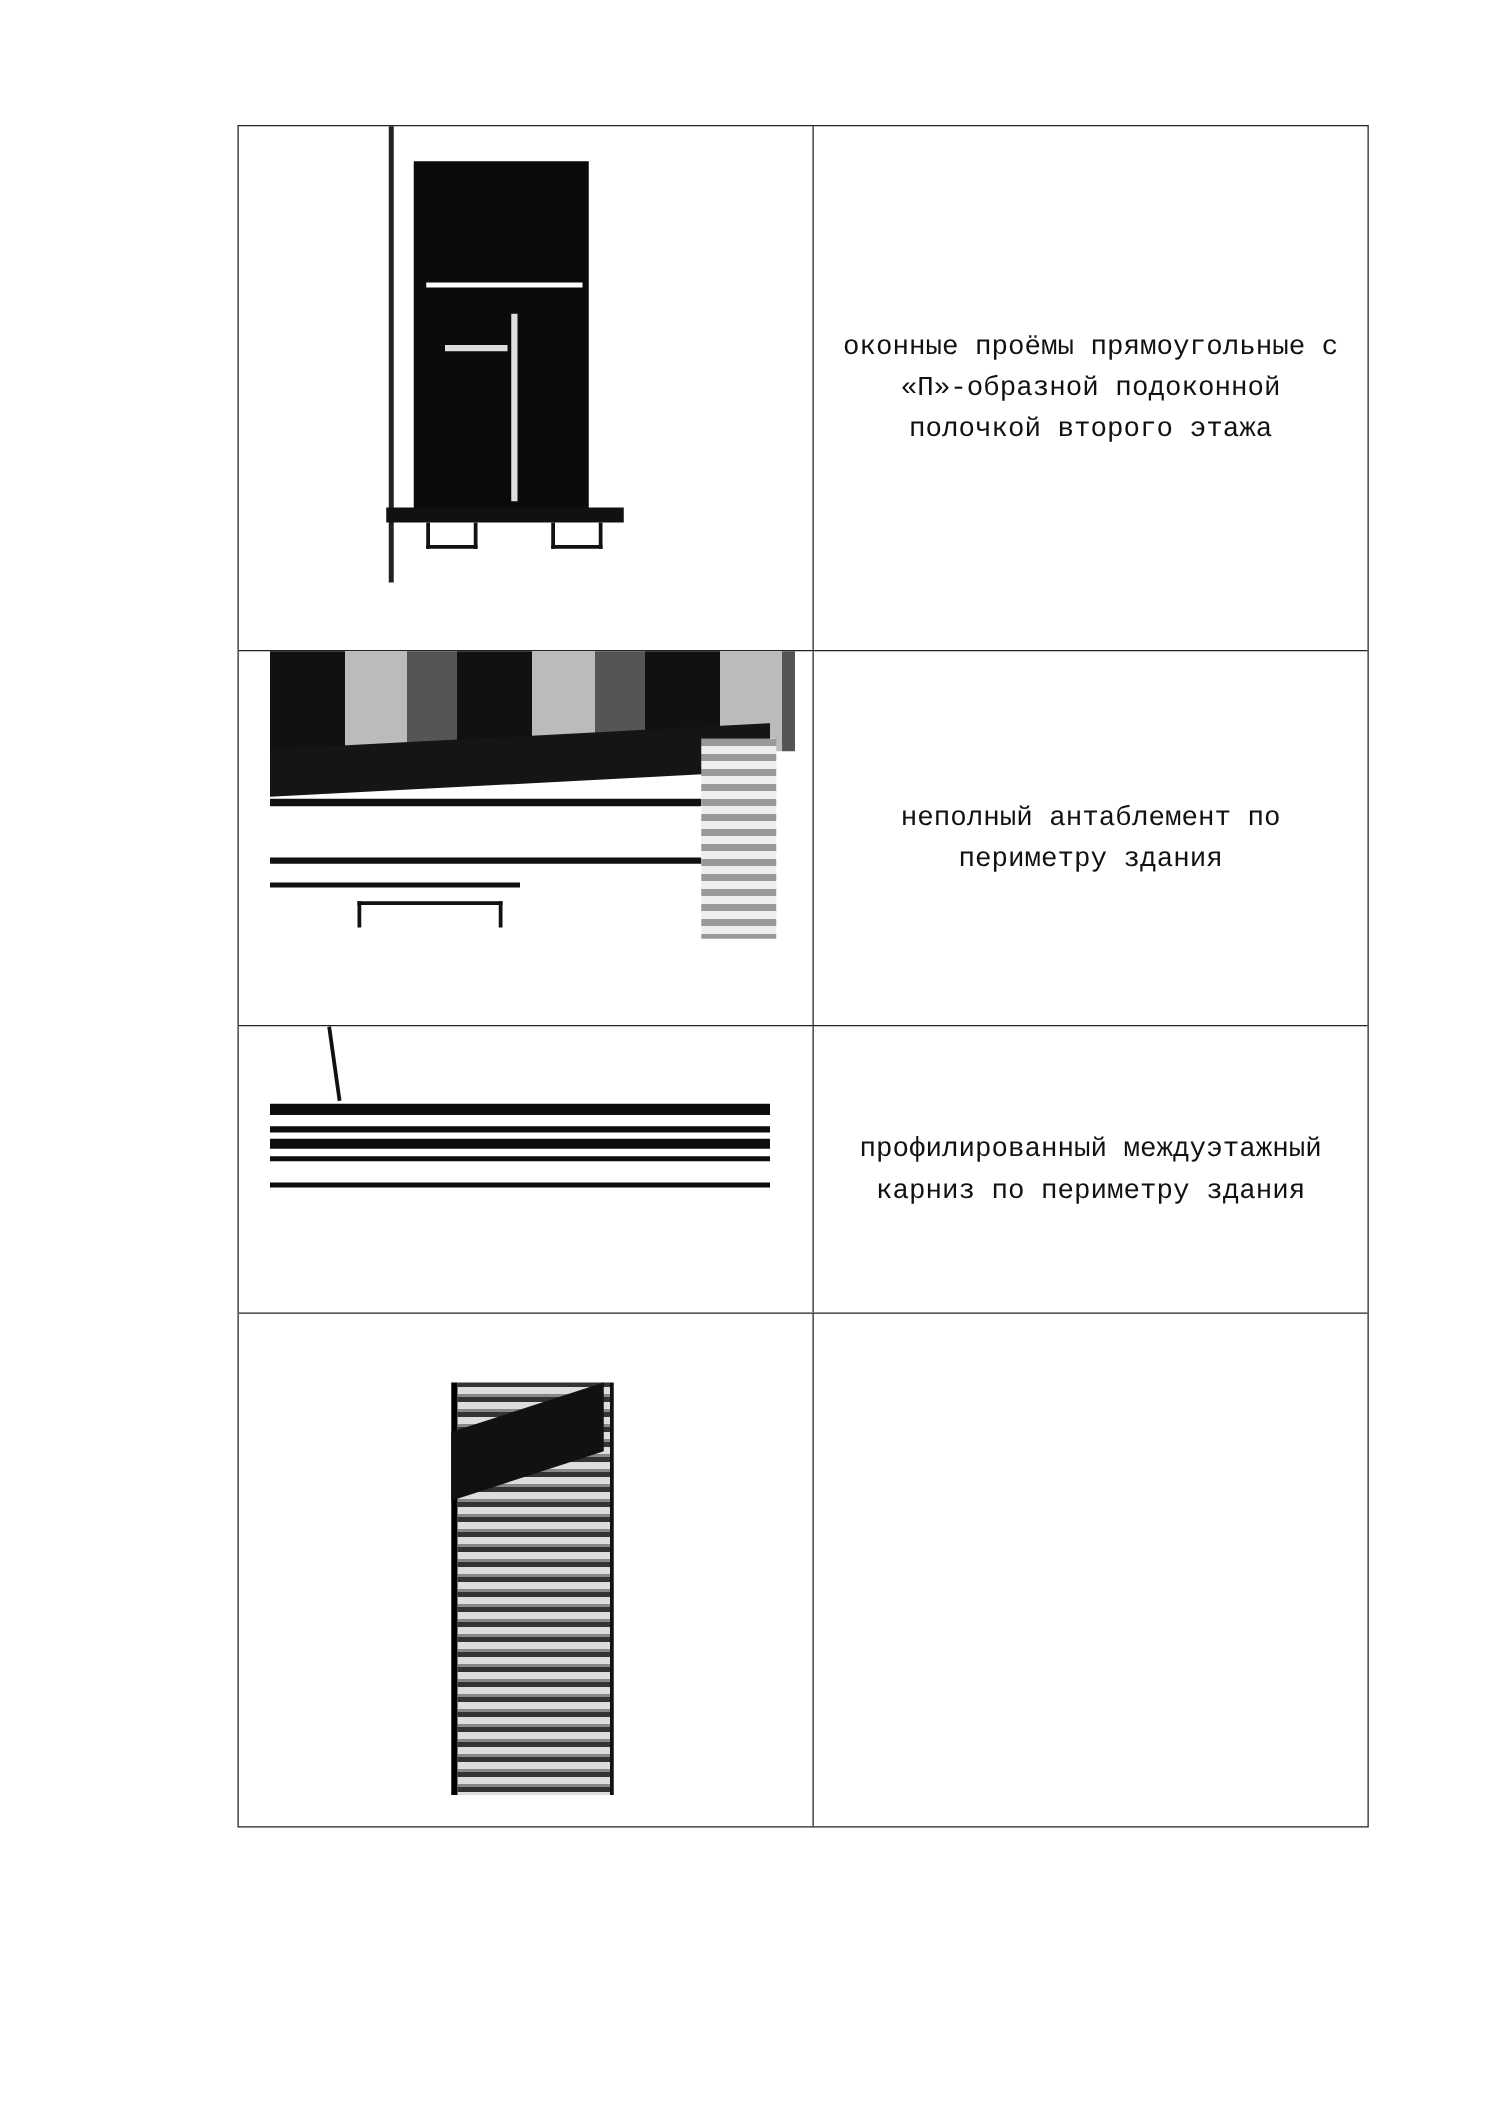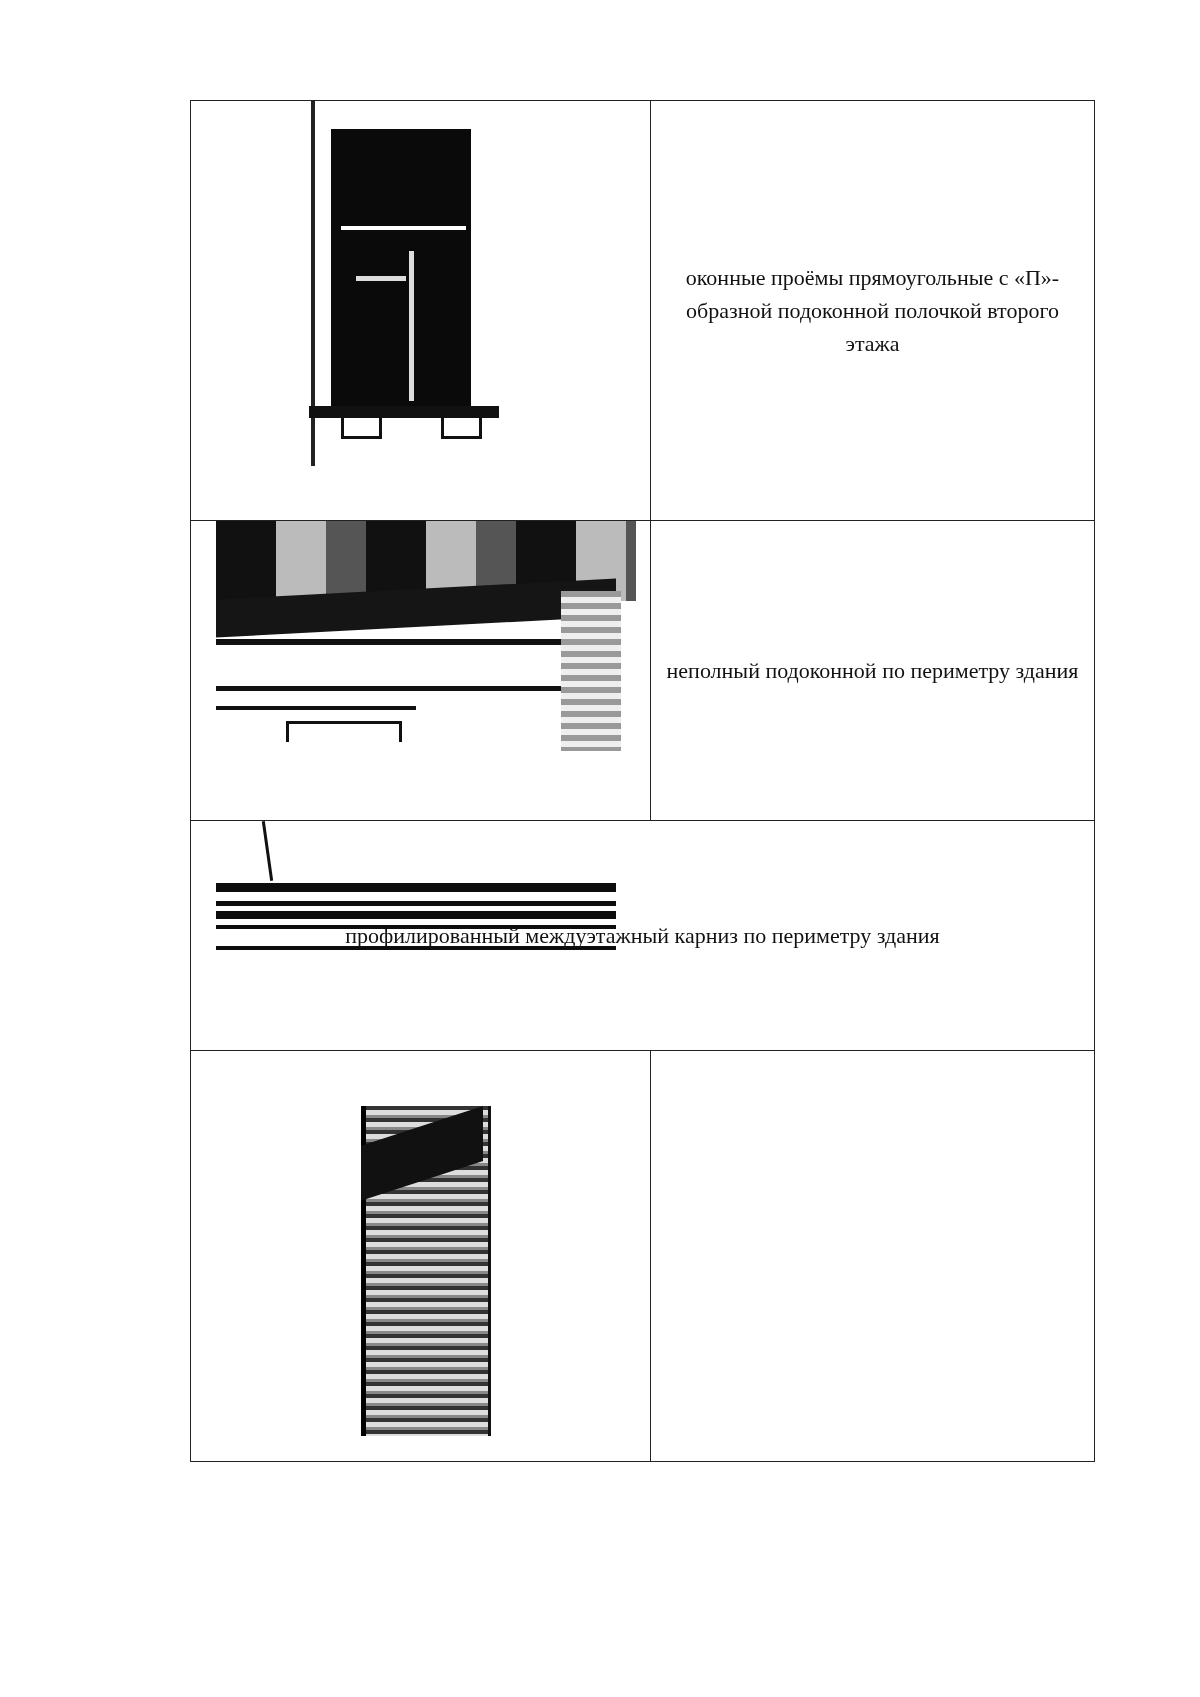--- a/index.html
+++ b/index.html
@@ -3,22 +3,22 @@
 <meta charset="utf-8">
 <style>
   html, body { margin: 0; padding: 0; background: #ffffff; }
   body { width: 1200px; height: 1697px; position: relative; overflow: hidden;
          font-family: "Liberation Serif", "DejaVu Serif", serif; color: #111; }
   .table { position: absolute; left: 190px; top: 100px; width: 905px; border: 1.5px solid #222; box-sizing: border-box; }
   .row { display: flex; border-bottom: 1.5px solid #222; box-sizing: border-box; }
   .row:last-child { border-bottom: none; }
   .cell-img { width: 460px; border-right: 1.5px solid #222; position: relative; box-sizing: border-box; }
   .cell-txt { flex: 1; display: flex; align-items: center; justify-content: center; text-align: center;
-              font-size: 22px; line-height: 33px; padding: 0 14px; box-sizing: border-box; }
-  .r1 { height: 420px; } .r2 { height: 300px; } .r3 { height: 230px; flex-direction: column; } .r4 { height: 410px; }
+              font-size: 22px; line-height: 33px; padding: 0 14px; box-sizing: border-box; font-family: Liberation Mono, monospace; }
+  .r1 { height: 420px; } .r2 { height: 300px; } .r3 { height: 230px; } .r4 { height: 410px; }
   .photo { position: absolute; }
   
   .win-wall { left: 120px; top: 0; width: 4px; height: 365px; background: #222; }
   .win-frame { left: 140px; top: 28px; width: 140px; height: 280px; background: #0a0a0a; }
   .win-transom { left: 150px; top: 125px; width: 125px; height: 4px; background: #fff; }
   .win-mullion { left: 218px; top: 150px; width: 5px; height: 150px; background: #ddd; }
   .win-bar { left: 165px; top: 175px; width: 50px; height: 5px; background: #ddd; }
   .win-sill { left: 118px; top: 305px; width: 190px; height: 12px; background: #111; }
   .win-bracket1 { left: 150px; top: 317px; width: 35px; height: 18px; border: 3px solid #111; border-top: none; }
   .win-bracket2 { left: 250px; top: 317px; width: 35px; height: 18px; border: 3px solid #111; border-top: none; }
@@ -58,21 +58,21 @@
   <div class="row r2">
     <div class="cell-img" title="Неполный антаблемент">
       <div class="photo ent-bg"></div>
       <div class="photo ent-cornice"></div>
       <div class="photo ent-band1"></div>
       <div class="photo ent-band2"></div>
       <div class="photo ent-band3"></div>
       <div class="photo ent-panel"></div>
       <div class="photo ent-side"></div>
     </div>
-    <div class="cell-txt">неполный подоконной по периметру здания</div>
+    <div class="cell-txt">неполный антаблемент по периметру здания</div>
   </div>
 
   <div class="row r3">
     <div class="cell-img" title="Междуэтажный карниз">
       <div class="photo" style="left:75px;top:0;width:3px;height:60px;background:#111;transform:rotate(-8deg);"></div>
       <div class="photo cor-l" style="top:62px;height:9px;"></div>
       <div class="photo cor-l" style="top:80px;height:5px;"></div>
       <div class="photo cor-l" style="top:90px;height:8px;"></div>
       <div class="photo cor-l" style="top:104px;height:4px;"></div>
       <div class="photo cor-l" style="top:125px;height:4px;"></div>

